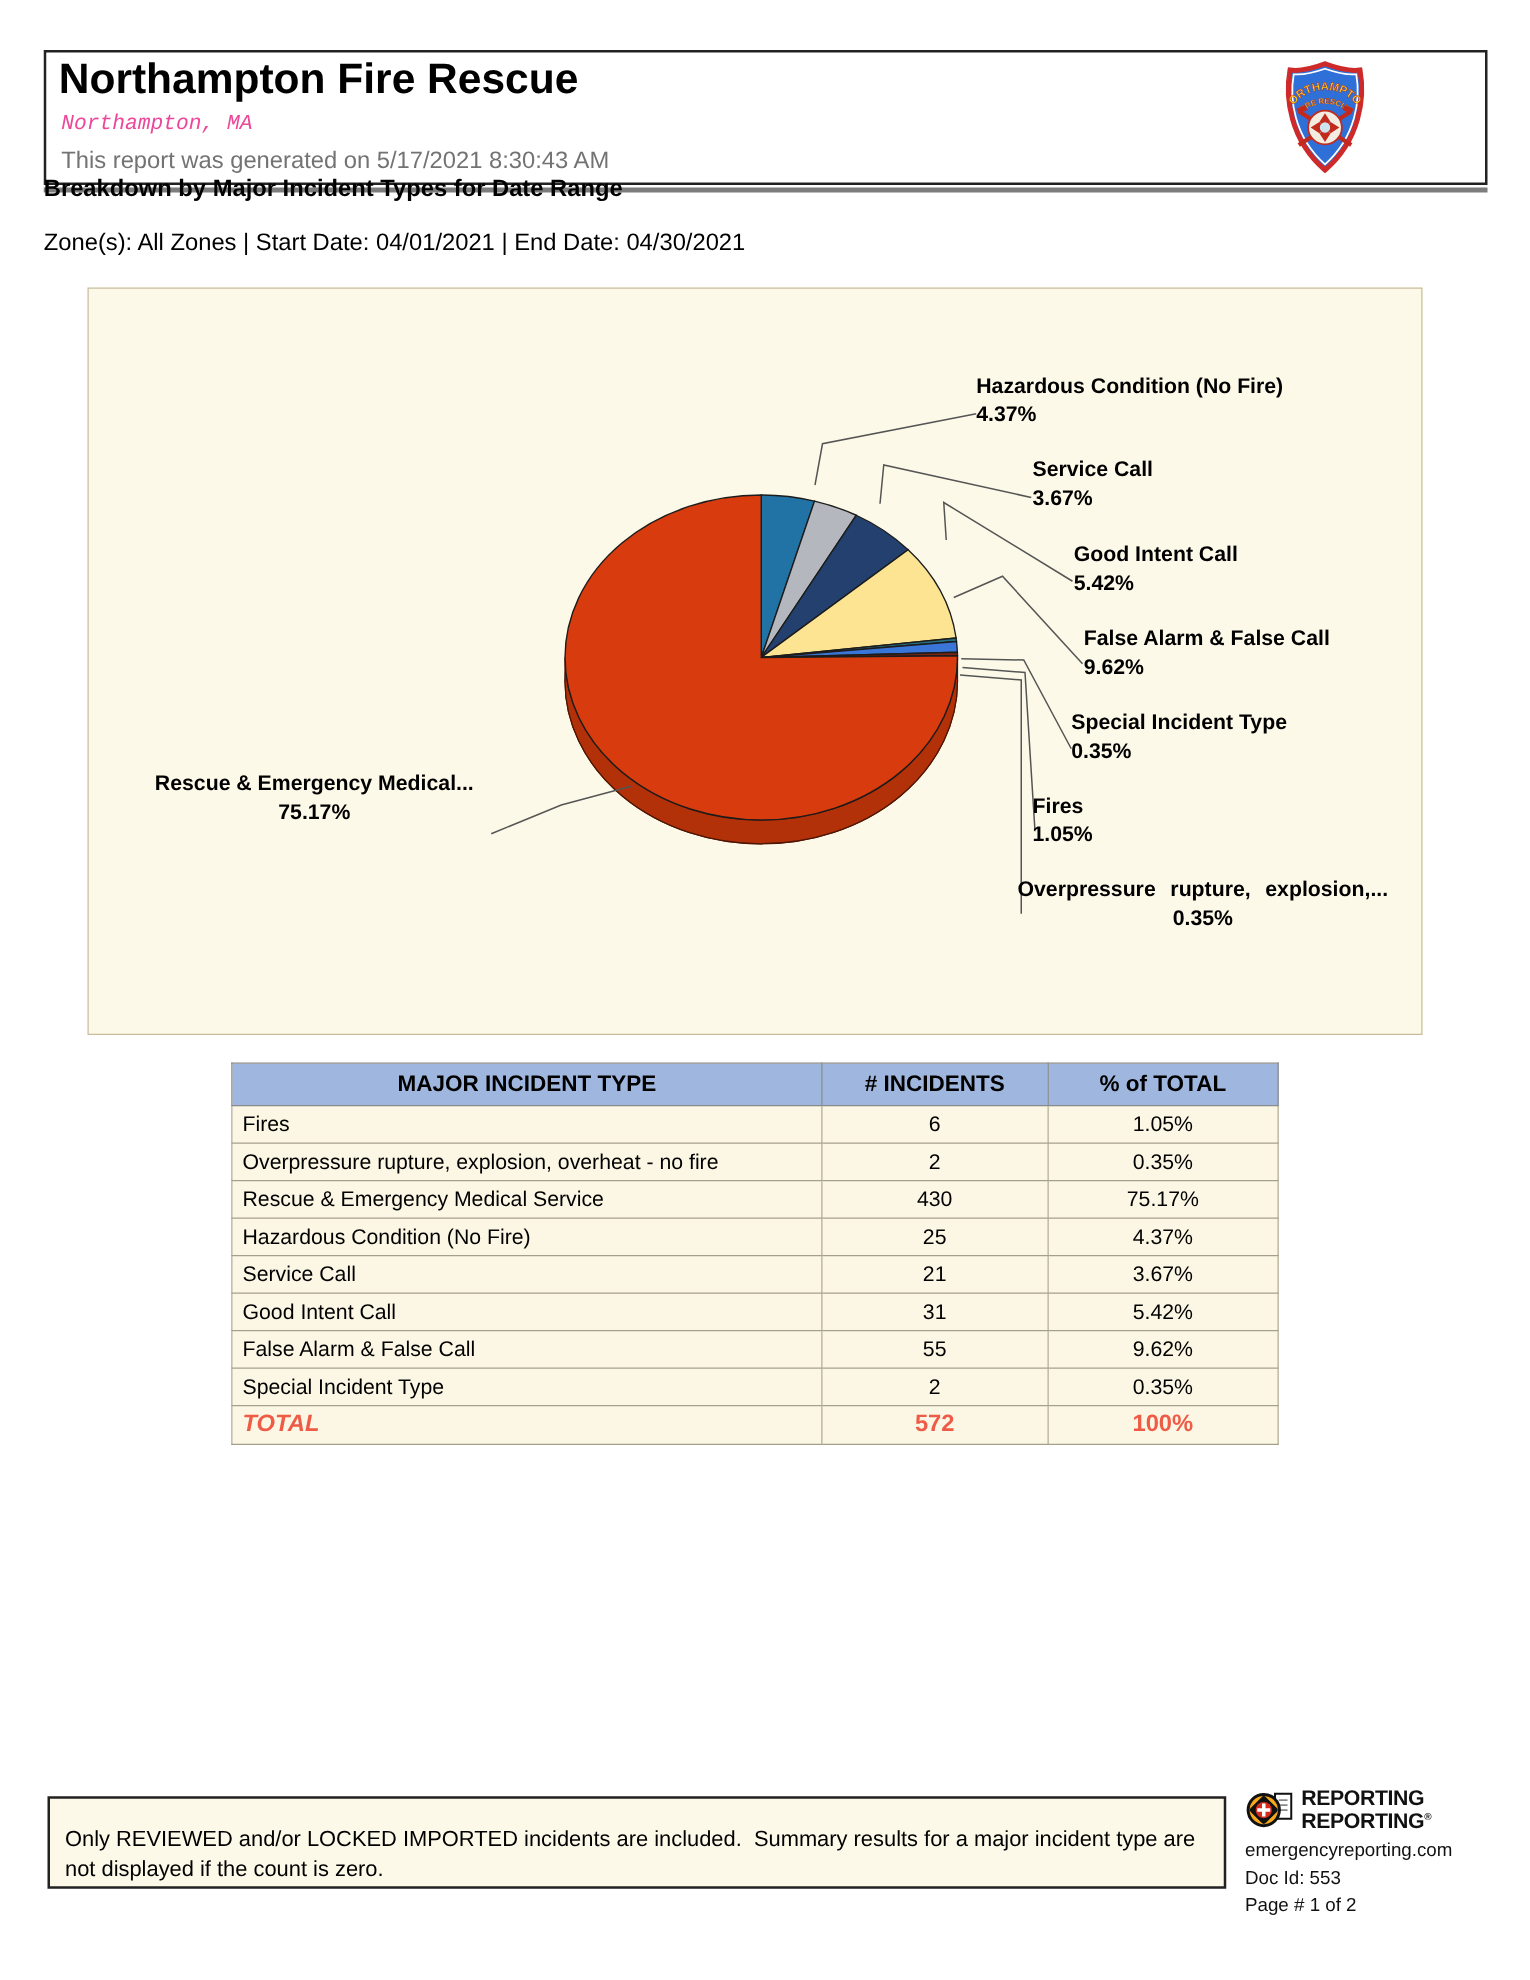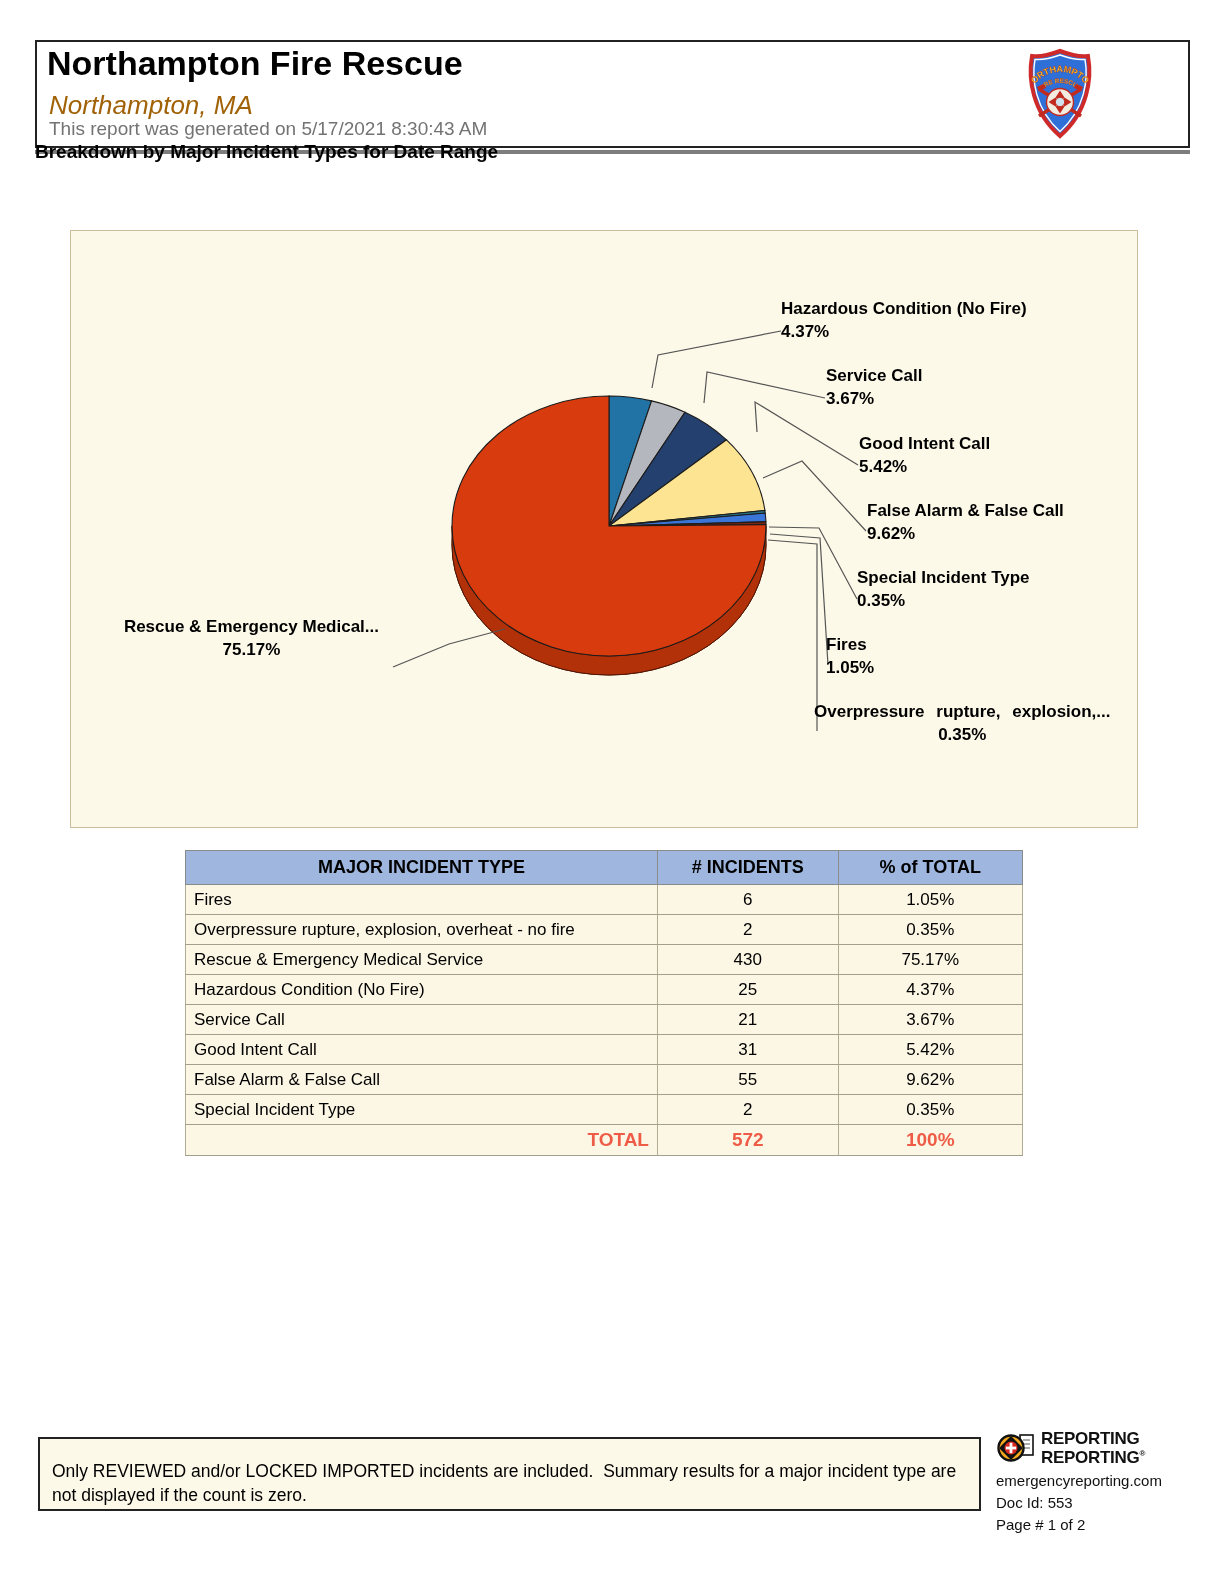--- a/index.html
+++ b/index.html
@@ -3,21 +3,21 @@
 <meta charset="utf-8">
 <style>
   html,body{margin:0;padding:0;background:#ffffff;}
   .page{position:relative;width:1224px;height:1584px;background:#fff;
         font-family:"Liberation Sans",sans-serif;color:#000;overflow:hidden;}
 
   
   .header-box{position:absolute;left:35px;top:40px;width:1155px;height:108px;
               border:2px solid #222;box-sizing:border-box;background:#fff;}
   .dept-title{position:absolute;left:10px;top:2px;font-size:34px;font-weight:bold;letter-spacing:0;}
-  .dept-loc{position:absolute;left:12px;top:48px;font-size:26px;font-style:italic;color:#a16207;}
+  .dept-loc{position:absolute;left:12px;top:48px;font-size:17px;font-style:italic;color:#ec4899;font-family:Liberation Mono, monospace;}
   .dept-gen{position:absolute;left:12px;top:76px;font-size:19px;color:#737373;}
   .badge{position:absolute;left:988px;top:6px;width:70px;height:92px;}
   .hrule{position:absolute;left:35px;top:150px;width:1155px;height:4px;background:#7d7d7d;}
   .breakdown-title{position:absolute;left:35px;top:141px;font-size:19px;font-weight:bold;}
   .zones-line{position:absolute;left:35px;top:184px;font-size:19px;}
 
   
   .chart-frame{position:absolute;left:70px;top:230px;width:1068px;height:598px;
                background:var(--chart-bg,#fdf9e8);border:1px solid var(--chart-border,#c9bd9e);
                box-sizing:border-box;}
@@ -30,21 +30,21 @@
   .incident-table{position:absolute;left:185px;top:850px;width:838px;border-collapse:collapse;
                   font-size:17px;border:1px solid #777;}
   .incident-table th{background:var(--table-header-bg,#9fb7de);font-size:18px;font-weight:bold;
                      text-align:center;padding:6px 4px;border:1px solid #8a8a8a;}
   .incident-table td{background:var(--row-bg,#fcf7e4);padding:4px 8px;border:1px solid #a5a08c;
                      border-left-color:#b3ac94;border-right-color:#b3ac94;height:21px;}
   .incident-table td:first-child{text-align:left;width:476px;}
   .incident-table td:nth-child(2){text-align:center;width:168px;}
   .incident-table td:nth-child(3){text-align:center;width:174px;}
   .incident-table tr.total-row td{color:var(--total-color,#ee5c48);font-weight:bold;font-size:19px;}
-  .incident-table tr.total-row td:first-child{text-align:right;}
+  .incident-table tr.total-row td:first-child{text-align:left;font-style:italic;}
 
   
   .footer-box{position:absolute;left:38px;top:1437px;width:943px;height:74px;
               border:2px solid #222;box-sizing:border-box;background:var(--chart-bg,#fdf9e8);
               padding:20px 12px;font-size:17.5px;line-height:24px;white-space:pre-wrap;}
   .brand{position:absolute;left:996px;top:1430px;width:210px;}
   .brand-row{display:flex;align-items:center;gap:5px;}
   .brand-word{font-weight:bold;font-size:17px;line-height:15px;letter-spacing:-0.3px;color:#111;}
   .brand-word sup{font-size:8px;}
   .brand-lines{font-size:15px;line-height:22px;margin-top:4px;color:#111;}
@@ -75,20 +75,21 @@
       <circle cx="34" cy="54" r="13.5" fill="#f2ede0" stroke="#c22a1e" stroke-width="1.4"></circle>
       <path d="M34 42.5 l4.5 7 -4.5 3.2 -4.5 -3.2 Z
                M34 65.5 l4.5 -7 -4.5 -3.2 -4.5 3.2 Z
                M22.5 54 l7 -4.5 3.2 4.5 -3.2 4.5 Z
                M45.5 54 l-7 -4.5 -3.2 4.5 3.2 4.5 Z" fill="#c22a1e"></path>
       <circle cx="34" cy="54" r="4.6" fill="#cfe3ef" stroke="#c22a1e" stroke-width="0.9"></circle>
     </svg>
   </div>
   <div class="hrule"></div>
   <div class="breakdown-title">Breakdown by Major Incident Types for Date Range</div>
+  <div class="zones-line">Zone(s): All Zones | Start Date: 04/01/2021 | End Date: 04/30/2021</div>
 
   <div class="chart-frame">
     <svg id="pie-svg" width="1068" height="598" viewBox="0 0 1068 598">
         <ellipse cx="538" cy="314" rx="157" ry="130" fill="#9e2c08" stroke="#4f1504" stroke-width="1"></ellipse>
         <path d="M 381 295 A 157 130 0 0 0 695 295 L 695 314 A 157 130 0 0 1 381 314 Z" fill="#b23108" stroke="#4f1504" stroke-width="1"></path>
         <path d="M 538 295 L 538.0 165.0 A 157 130 0 0 1 580.6 169.9 Z" fill="#2173a5" stroke="#1c1c1c" stroke-width="1.1"></path>
         <path d="M 538 295 L 580.6 169.9 A 157 130 0 0 1 614.0 181.2 Z" fill="#b4b7bd" stroke="#1c1c1c" stroke-width="1.1"></path>
         <path d="M 538 295 L 614.0 181.2 A 157 130 0 0 1 655.5 208.8 Z" fill="#24406f" stroke="#1c1c1c" stroke-width="1.1"></path>
         <path d="M 538 295 L 655.5 208.8 A 157 130 0 0 1 693.9 279.4 Z" fill="#fce492" stroke="#1c1c1c" stroke-width="1.1"></path>
         <path d="M 538 295 L 693.9 279.4 A 157 130 0 0 1 694.2 282.2 Z" fill="#27707f" stroke="#1c1c1c" stroke-width="1.1"></path>

